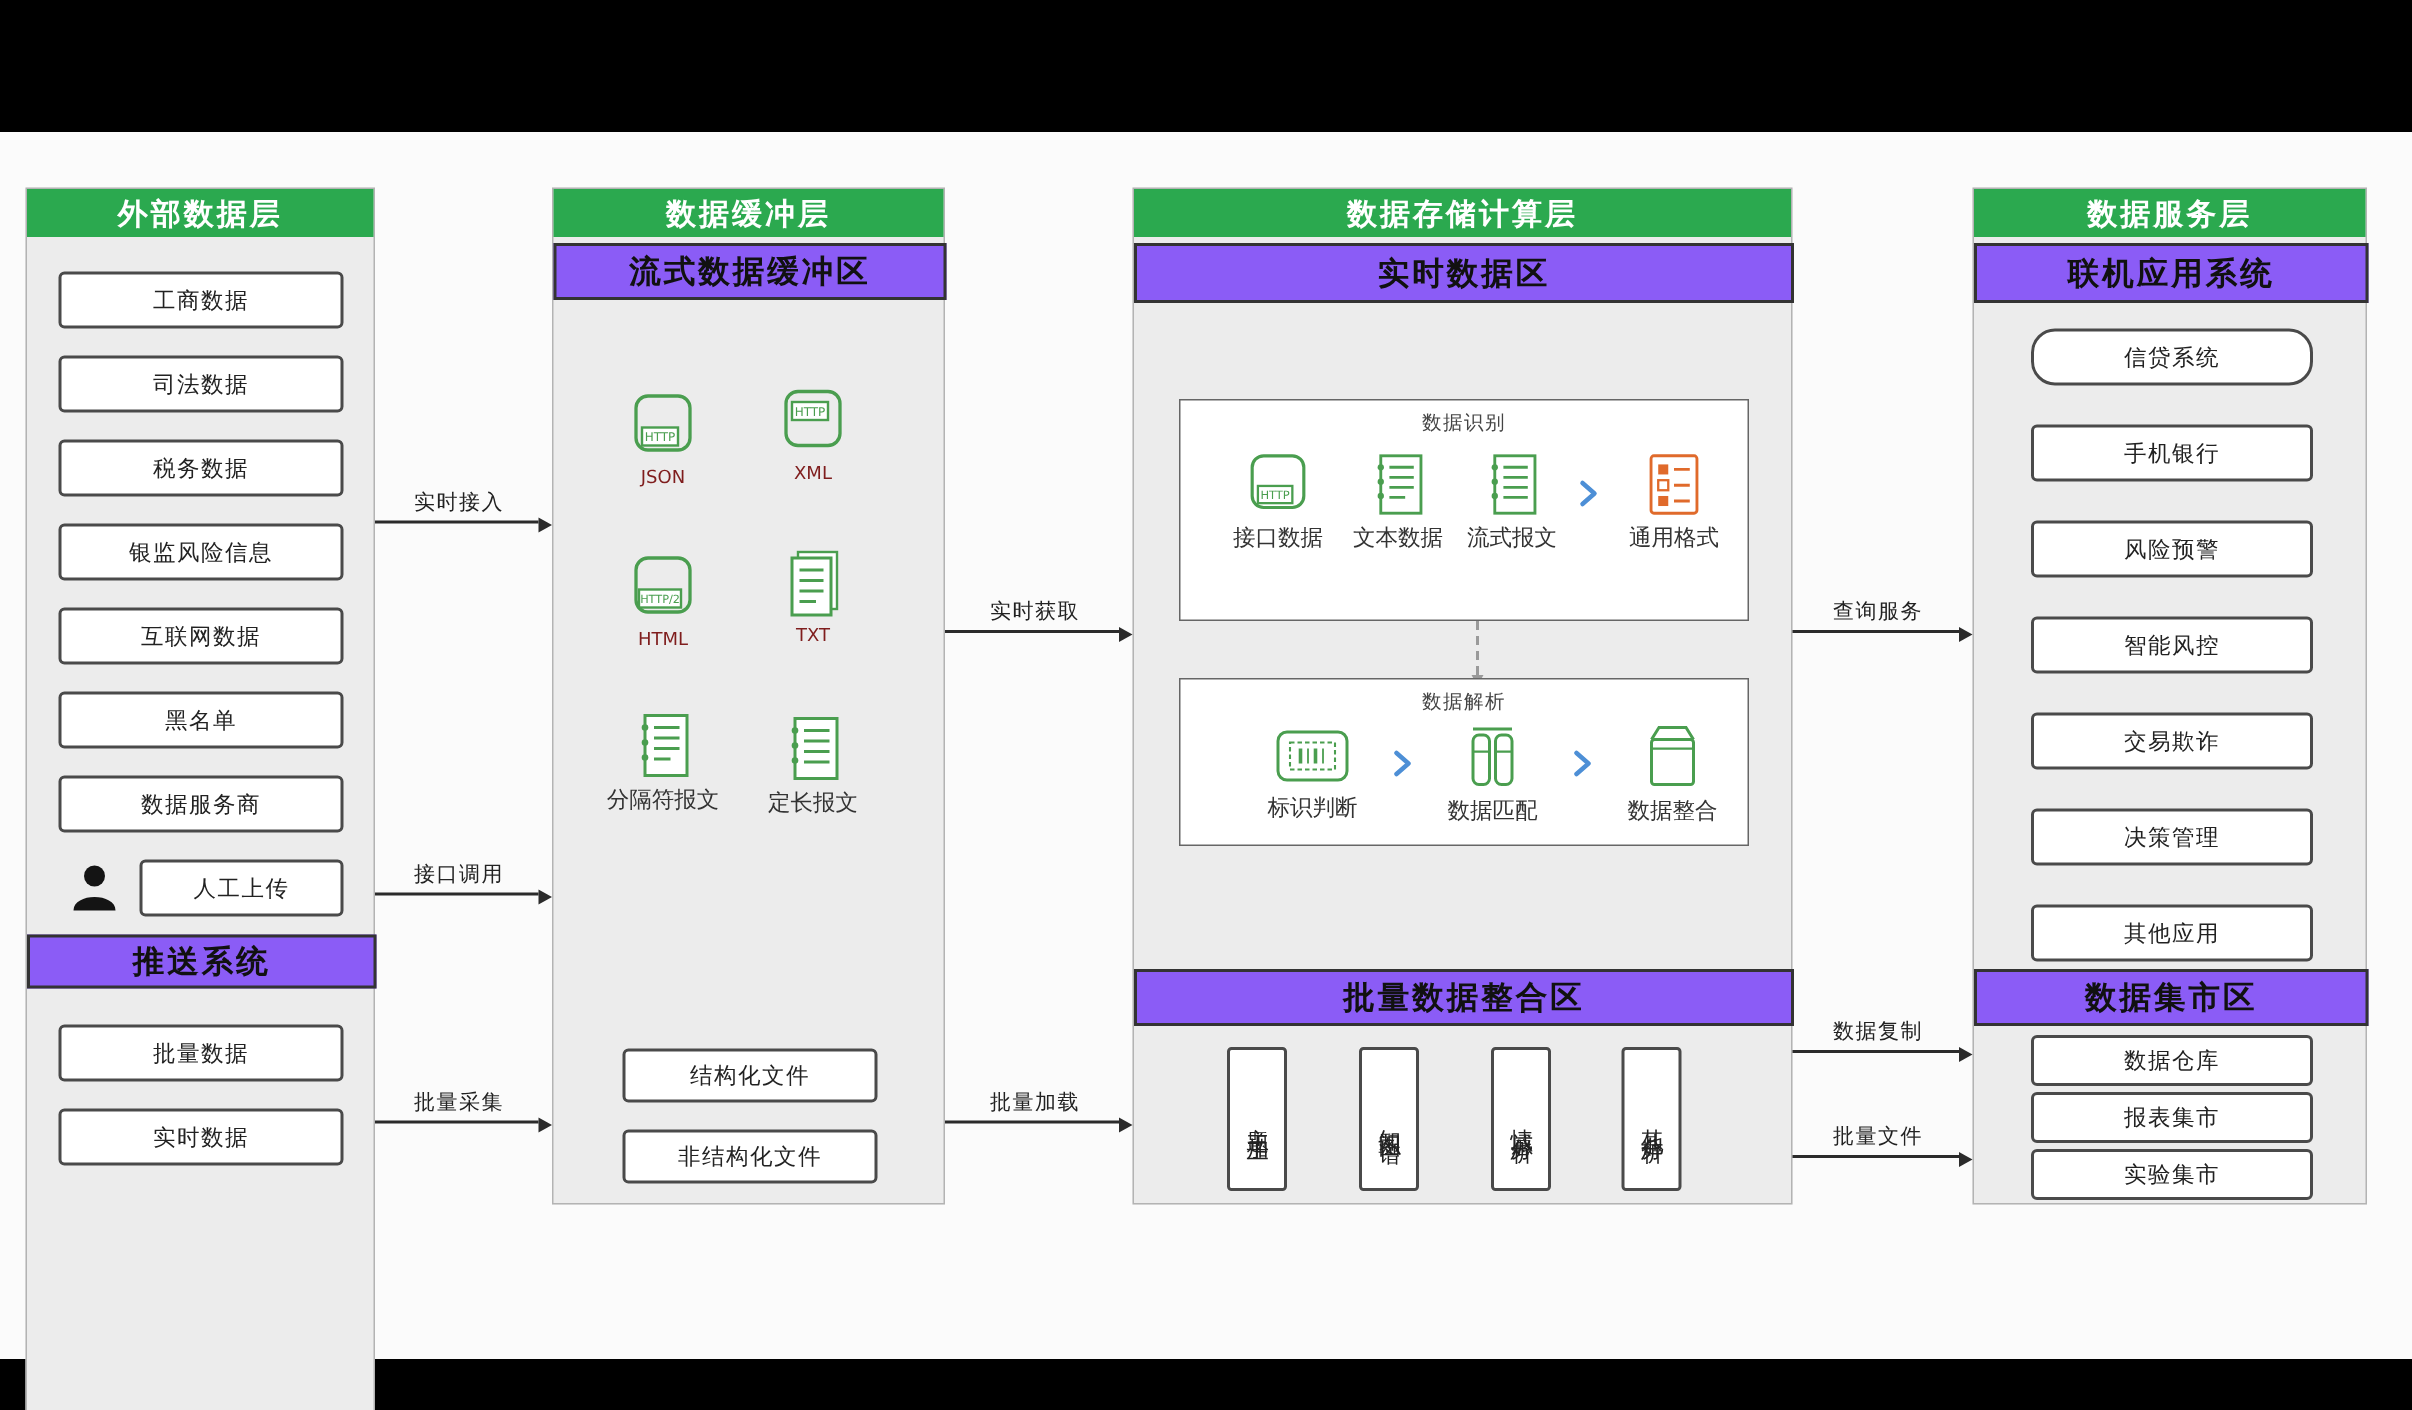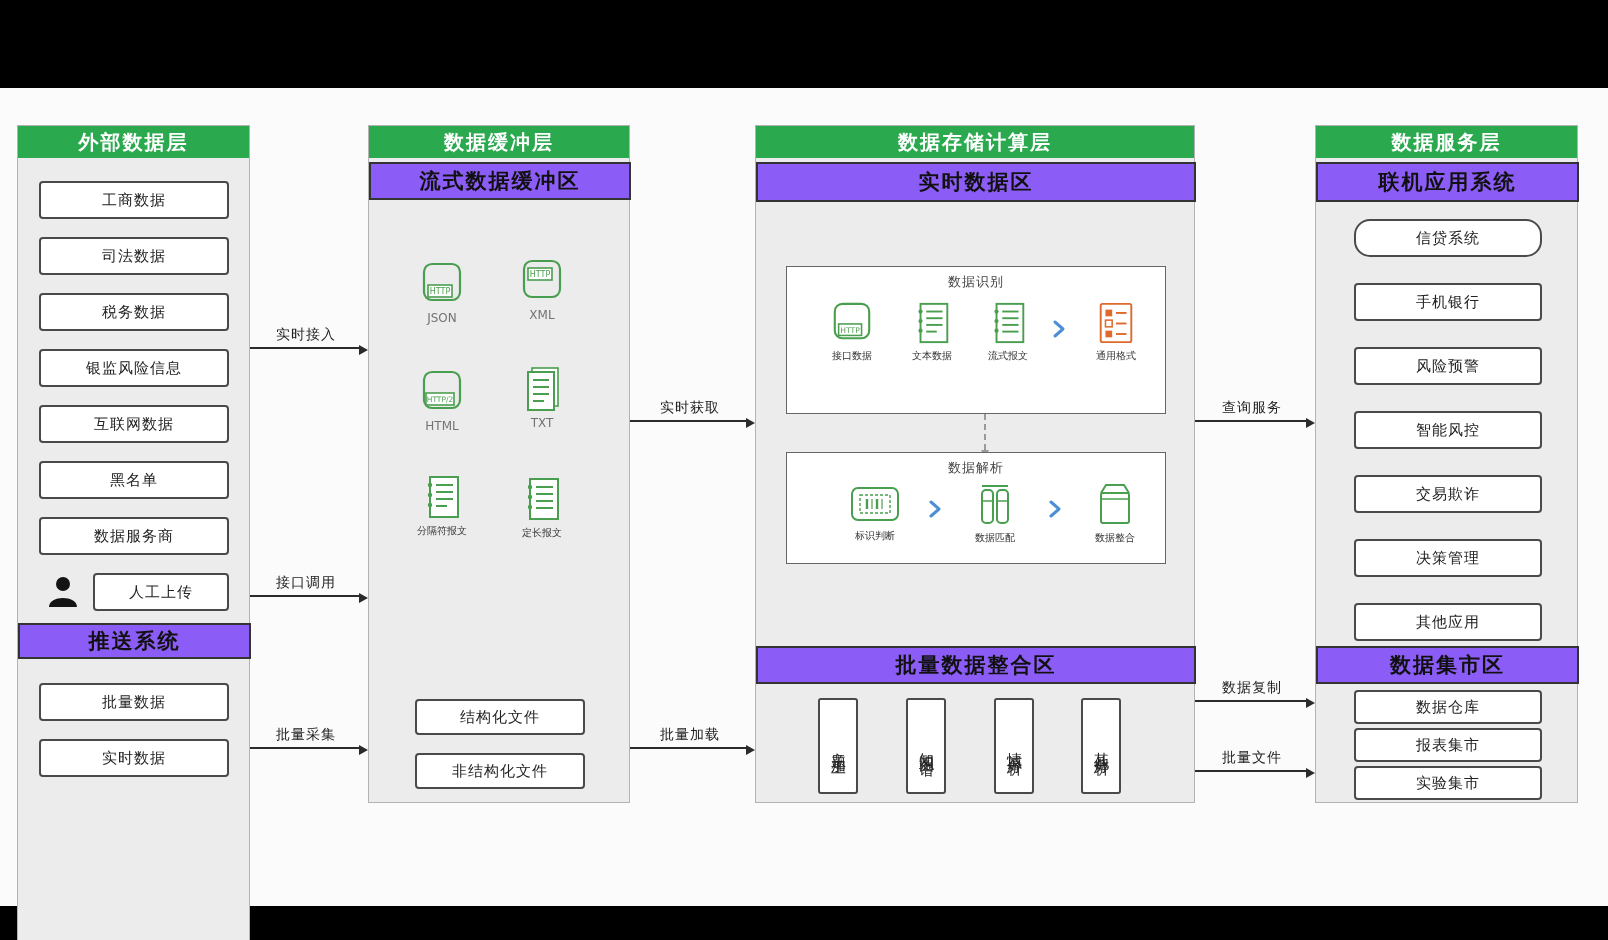--- a/index.html
+++ b/index.html
@@ -32,22 +32,22 @@
   }
   .subbox { position:absolute; background:#fff; border:1px solid #666; }
   .subbox-title {
     position:absolute; top:6px; left:0; right:0; text-align:center;
     font-size:13px; color:#444; letter-spacing:1px;
   }
   .icon-cell {
     position:absolute; display:flex; flex-direction:column;
     align-items:center; gap:4px;
   }
-  .icon-lbl { font-size:12px; color:#737373; }
-  .icon-lbl-sm { font-size:10px; color:#333; white-space:nowrap; }
+  .icon-lbl { font-size:12px; color:#7f1d1d; }
+  .icon-lbl-sm { font-size:15px; color:#333; white-space:nowrap; }
   .chev { position:absolute; }
 
   .vbox {
     position:absolute; width:40px; height:96px; background:#fff;
     border:2px solid #4a4a4a; border-radius:3px;
     display:flex; align-items:center; justify-content:center;
     writing-mode:vertical-rl; text-orientation:upright;
     font-size:15px; letter-spacing:3px; color:#222;
   }
 

